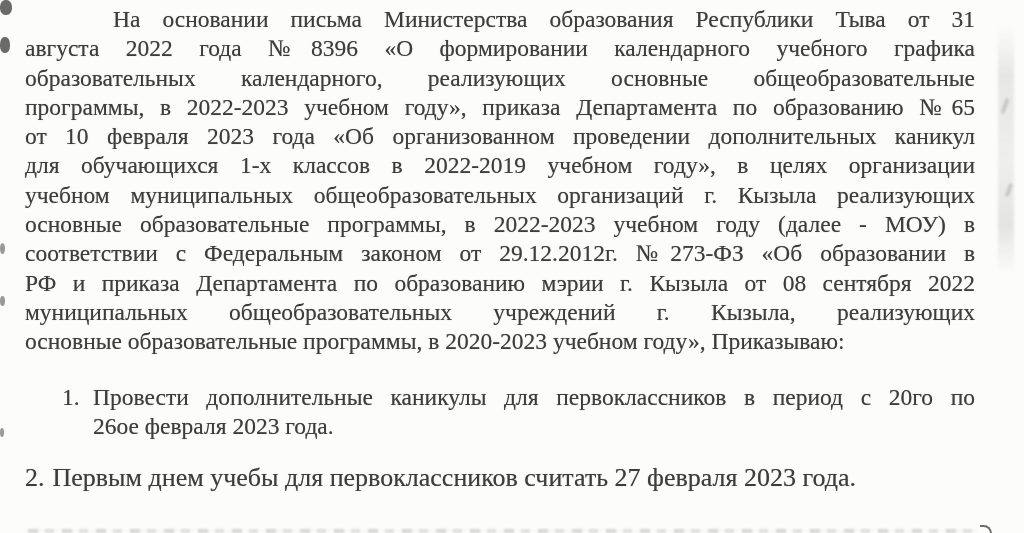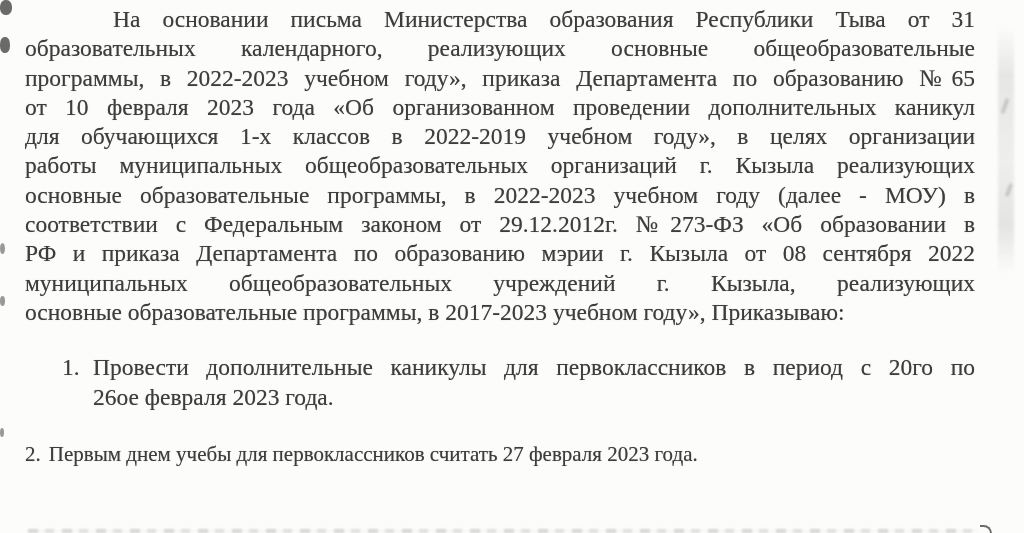--- a/index.html
+++ b/index.html
@@ -42,22 +42,22 @@
     margin-left: 37px;
   }
   .item1 .num {
     flex: 0 0 31px;
     font-size: 23.5px;
     line-height: 29.3px;
   }
   .item1 .body { flex: 1 1 auto; }
 
   .item2 {
-    margin-top: 28px;
-    font-size: 21px;
+    margin-top: 22px;
+    font-size: 26px;
     line-height: 29.3px;
   }
   .item2 .num { margin-right: 8px; }
 
   
   .artifact { position: absolute; pointer-events: none; }
   .blob {
     background: #3a3a3a;
     opacity: 0.75;
     border-radius: 45%;
@@ -114,30 +114,31 @@
 </style>
 </head>
 <body>
 
 <div class="page">
 
   <div class="content">
 
     <div class="para">
       <div class="line just indent">На основании письма Министерства образования Республики Тыва от 31</div>
+      <div class="line just">августа 2022 года №8396 «О формировании календарного учебного графика</div>
       <div class="line just">образовательных календарного, реализующих основные общеобразовательные</div>
       <div class="line just">программы, в 2022-2023 учебном году», приказа Департамента по образованию №65</div>
       <div class="line just">от 10 февраля 2023 года «Об организованном проведении дополнительных каникул</div>
       <div class="line just">для обучающихся 1-х классов в 2022-2019 учебном году»,  в целях организации</div>
-      <div class="line just">работы муниципальных общеобразовательных организаций г. Кызыла реализующих</div>
+      <div class="line just">учебном муниципальных общеобразовательных организаций г. Кызыла реализующих</div>
       <div class="line just">основные образовательные программы, в 2022-2023 учебном году (далее - МОУ) в</div>
       <div class="line just">соответствии с Федеральным законом от 29.12.2012г. №273-ФЗ «Об образовании в</div>
       <div class="line just">РФ и приказа Департамента по образованию мэрии г. Кызыла от 08 сентября 2022</div>
       <div class="line just">муниципальных общеобразовательных учреждений г. Кызыла, реализующих</div>
-      <div class="line">основные образовательные программы, в 2017-2023 учебном году», Приказываю:</div>
+      <div class="line">основные образовательные программы, в 2020-2023 учебном году», Приказываю:</div>
     </div>
 
     <div class="item1">
       <div class="num">1.</div>
       <div class="body">
         <div class="line just">Провести дополнительные каникулы для первоклассников в период с 20го по</div>
         <div class="line">26ое февраля 2023 года.</div>
       </div>
     </div>
 

